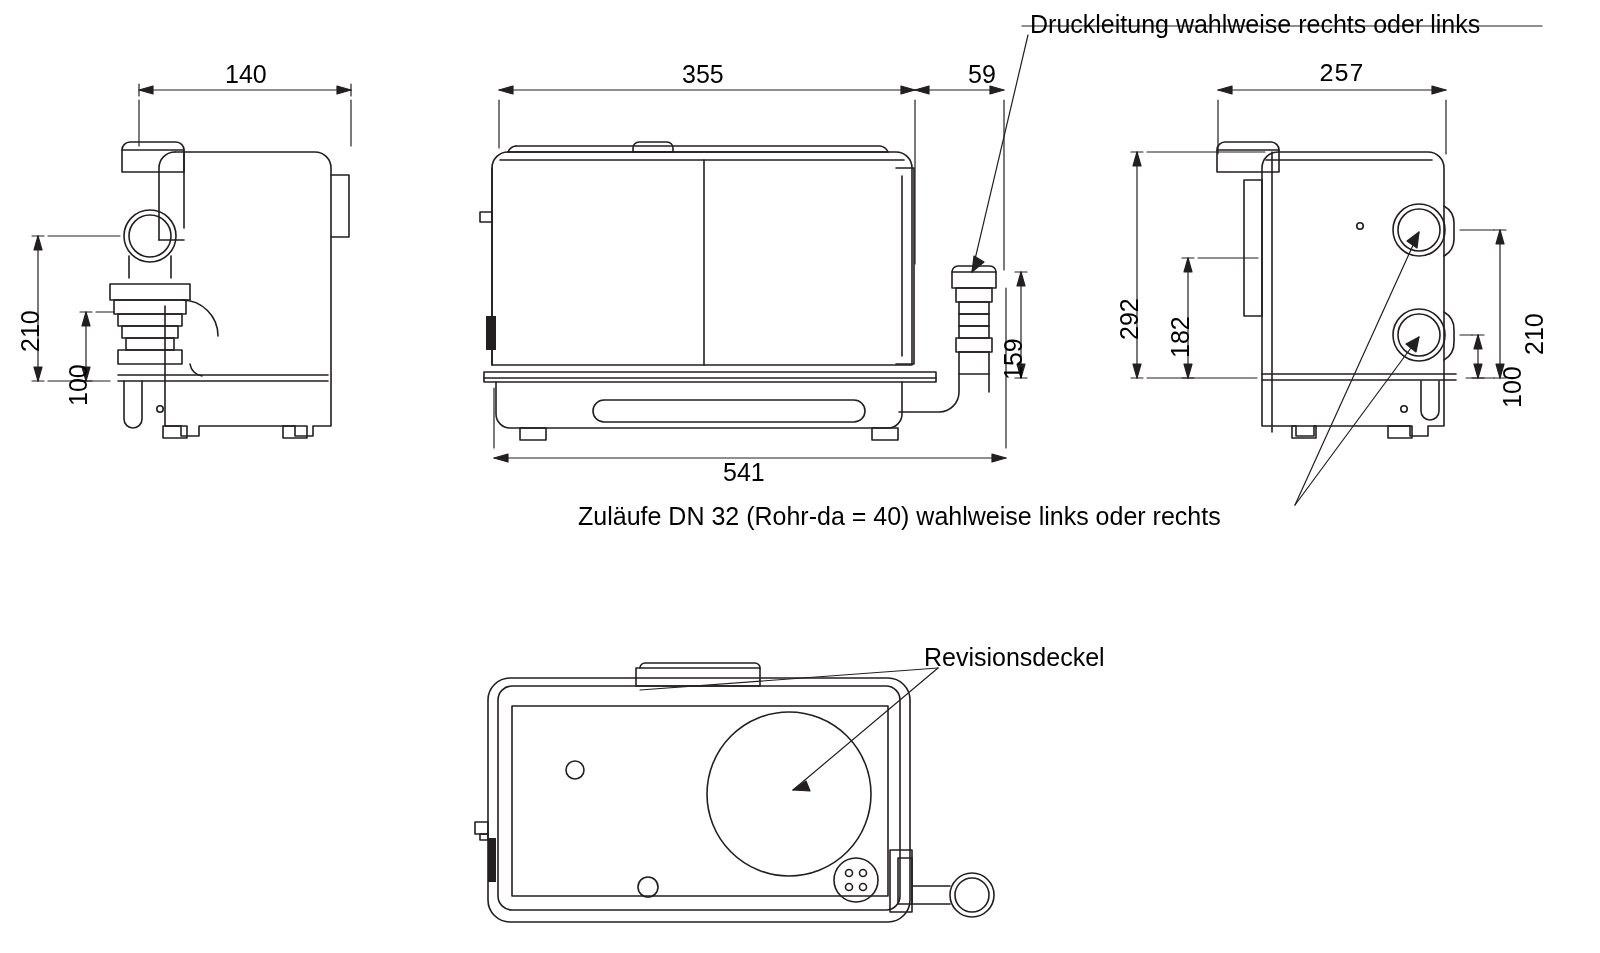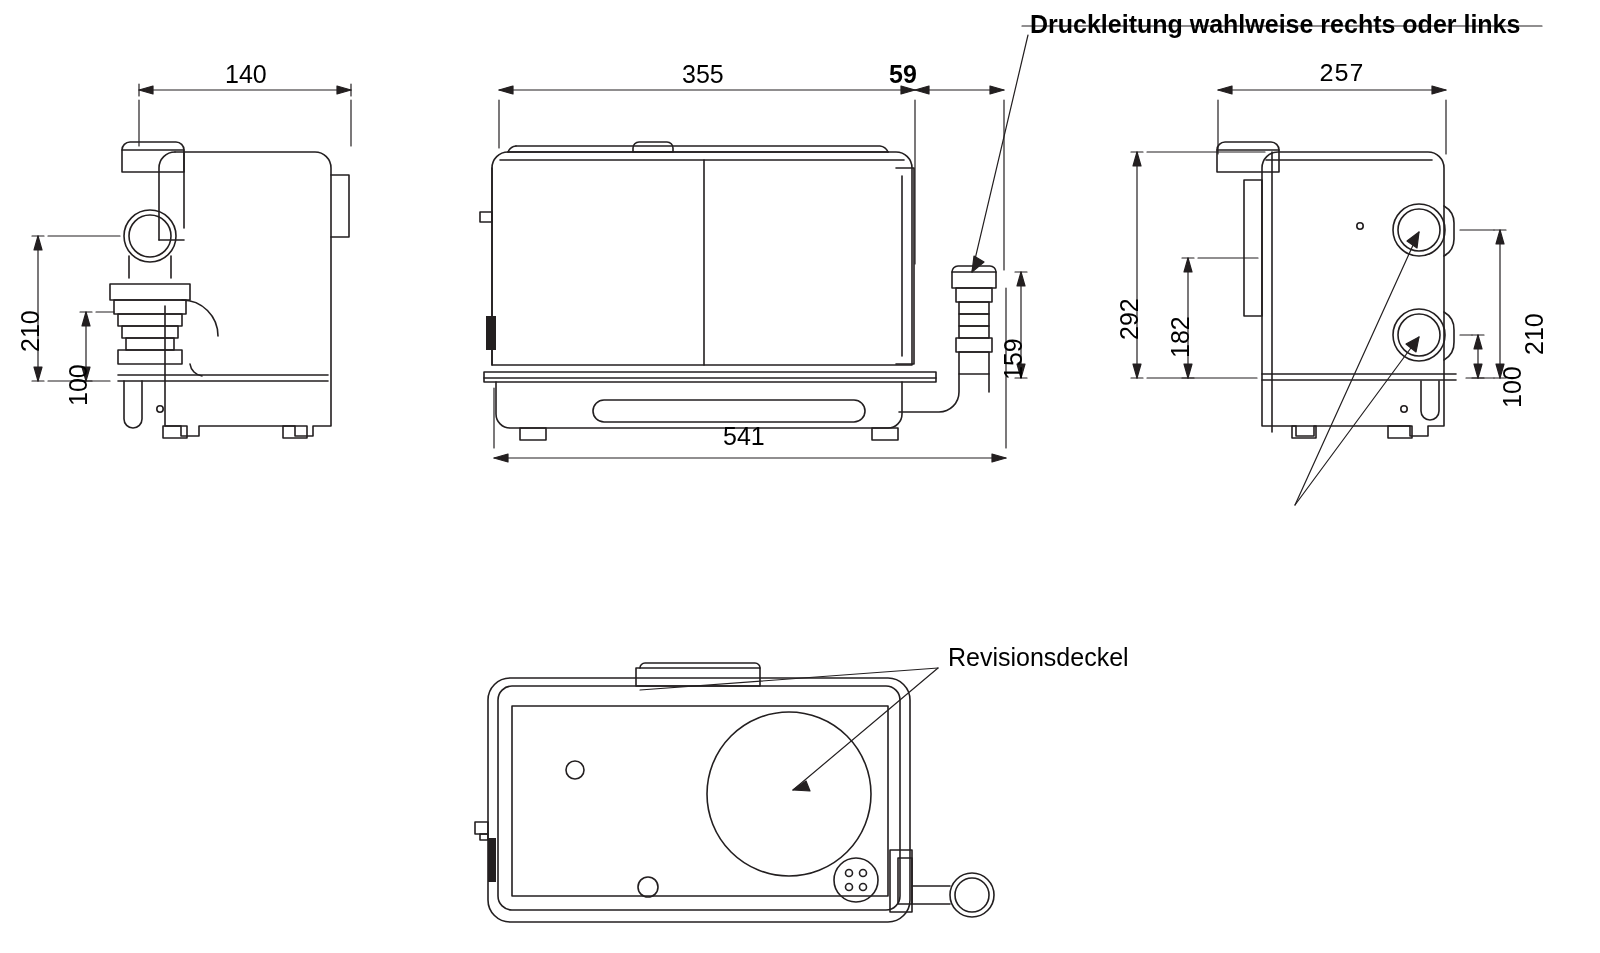--- a/index.html
+++ b/index.html
@@ -328,26 +328,27 @@
 
     </g>
   </svg>
 
   <div class="lbl dim" style="left:225px; top:62px;">140</div>
 
   <div class="lbl dim rot" style="left:18px; top:352px;">210</div>
   <div class="lbl dim rot" style="left:66px; top:406px;">100</div>
 
   <div class="lbl dim" style="left:682px; top:62px;">355</div>
-  <div class="lbl dim" style="left:889px; top:62px;font-weight:bold;">59</div>
-  <div class="lbl dim" style="left:723px; top:424px;">541</div>
+  <div class="lbl dim" style="left:968px; top:62px;">59</div>
+  <div class="lbl dim" style="left:723px; top:460px;">541</div>
   <div class="lbl dim rot" style="left:1001px; top:380px;">159</div>
 
   <div class="lbl dim" style="left:1319px; top:62px;font-family:Liberation Mono, monospace;">257</div>
   <div class="lbl dim rot" style="left:1117px; top:340px;">292</div>
   <div class="lbl dim rot" style="left:1168px; top:358px;">182</div>
   <div class="lbl dim rot" style="left:1522px; top:355px;">210</div>
   <div class="lbl dim rot" style="left:1500px; top:408px;">100</div>
 
-  <div class="lbl note" style="left:1030px; top:12px;font-weight:bold;">Druckleitung wahlweise rechts oder links</div>
-  <div class="lbl note" style="left:948px; top:645px;">Revisionsdeckel</div>
+  <div class="lbl note" style="left:1030px; top:12px;">Druckleitung wahlweise rechts oder links</div>
+  <div class="lbl note" style="left:578px; top:504px;">Zuläufe DN 32 (Rohr-da = 40) wahlweise links oder rechts</div>
+  <div class="lbl note" style="left:924px; top:645px;">Revisionsdeckel</div>
 
 </div>
 
 </body></html>

